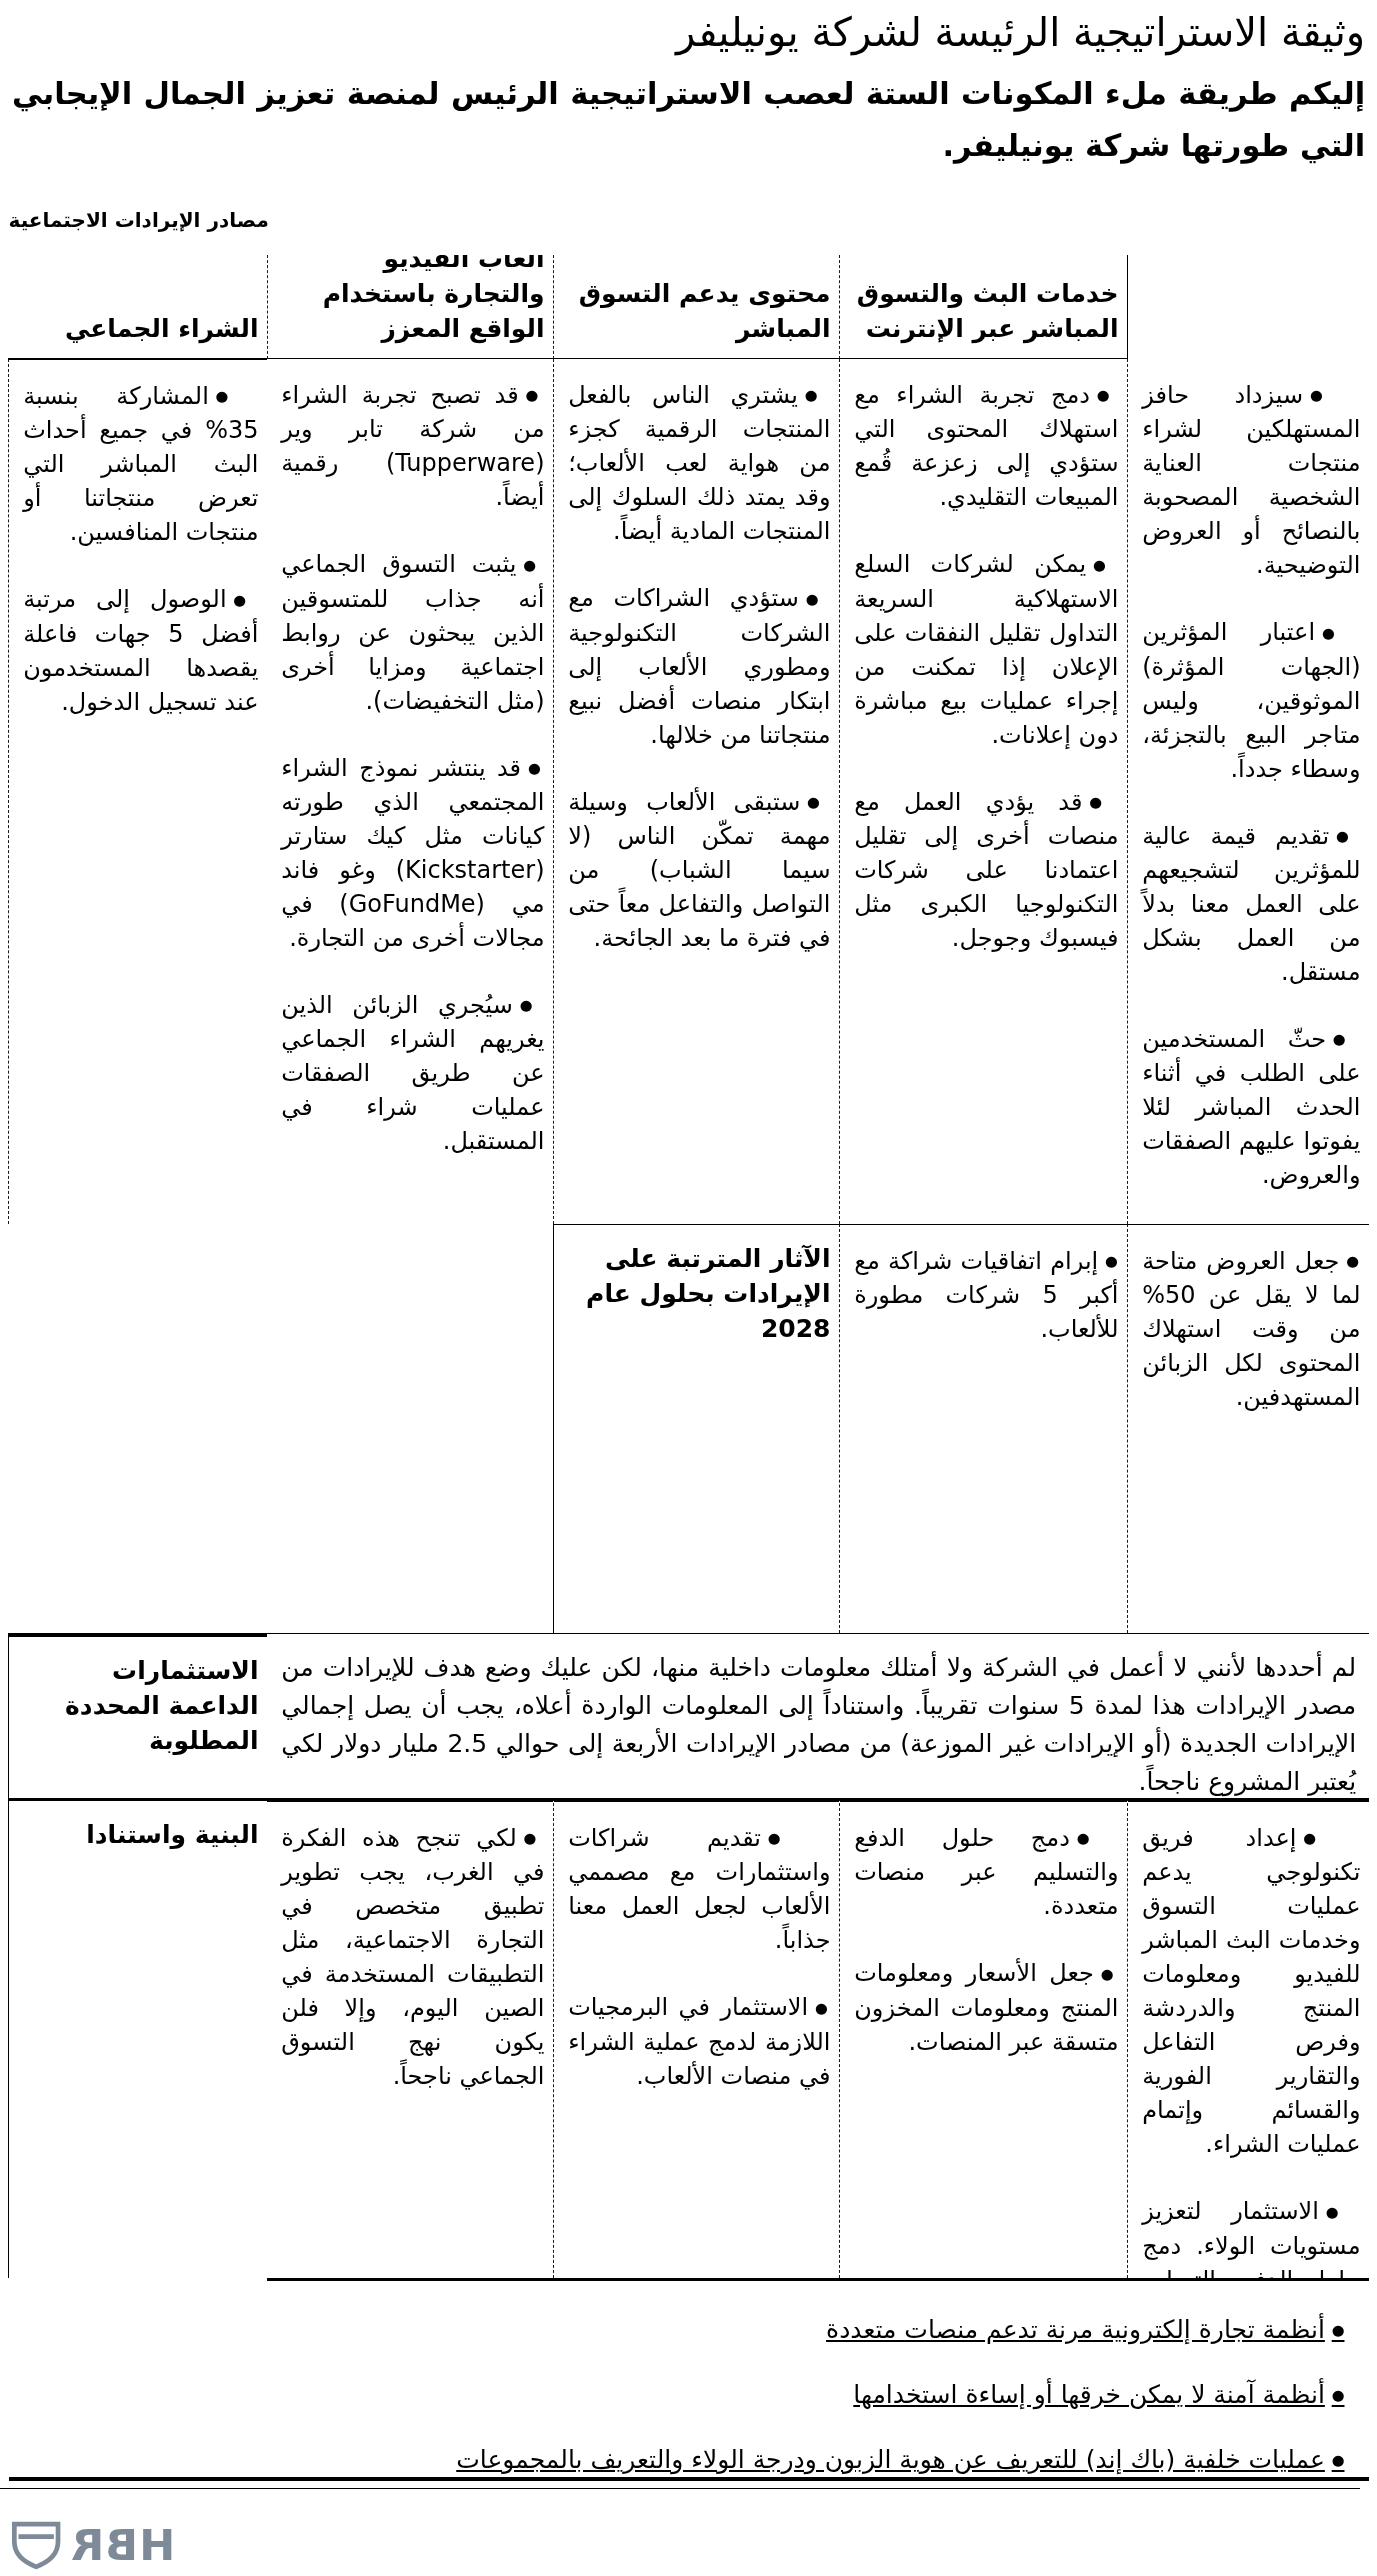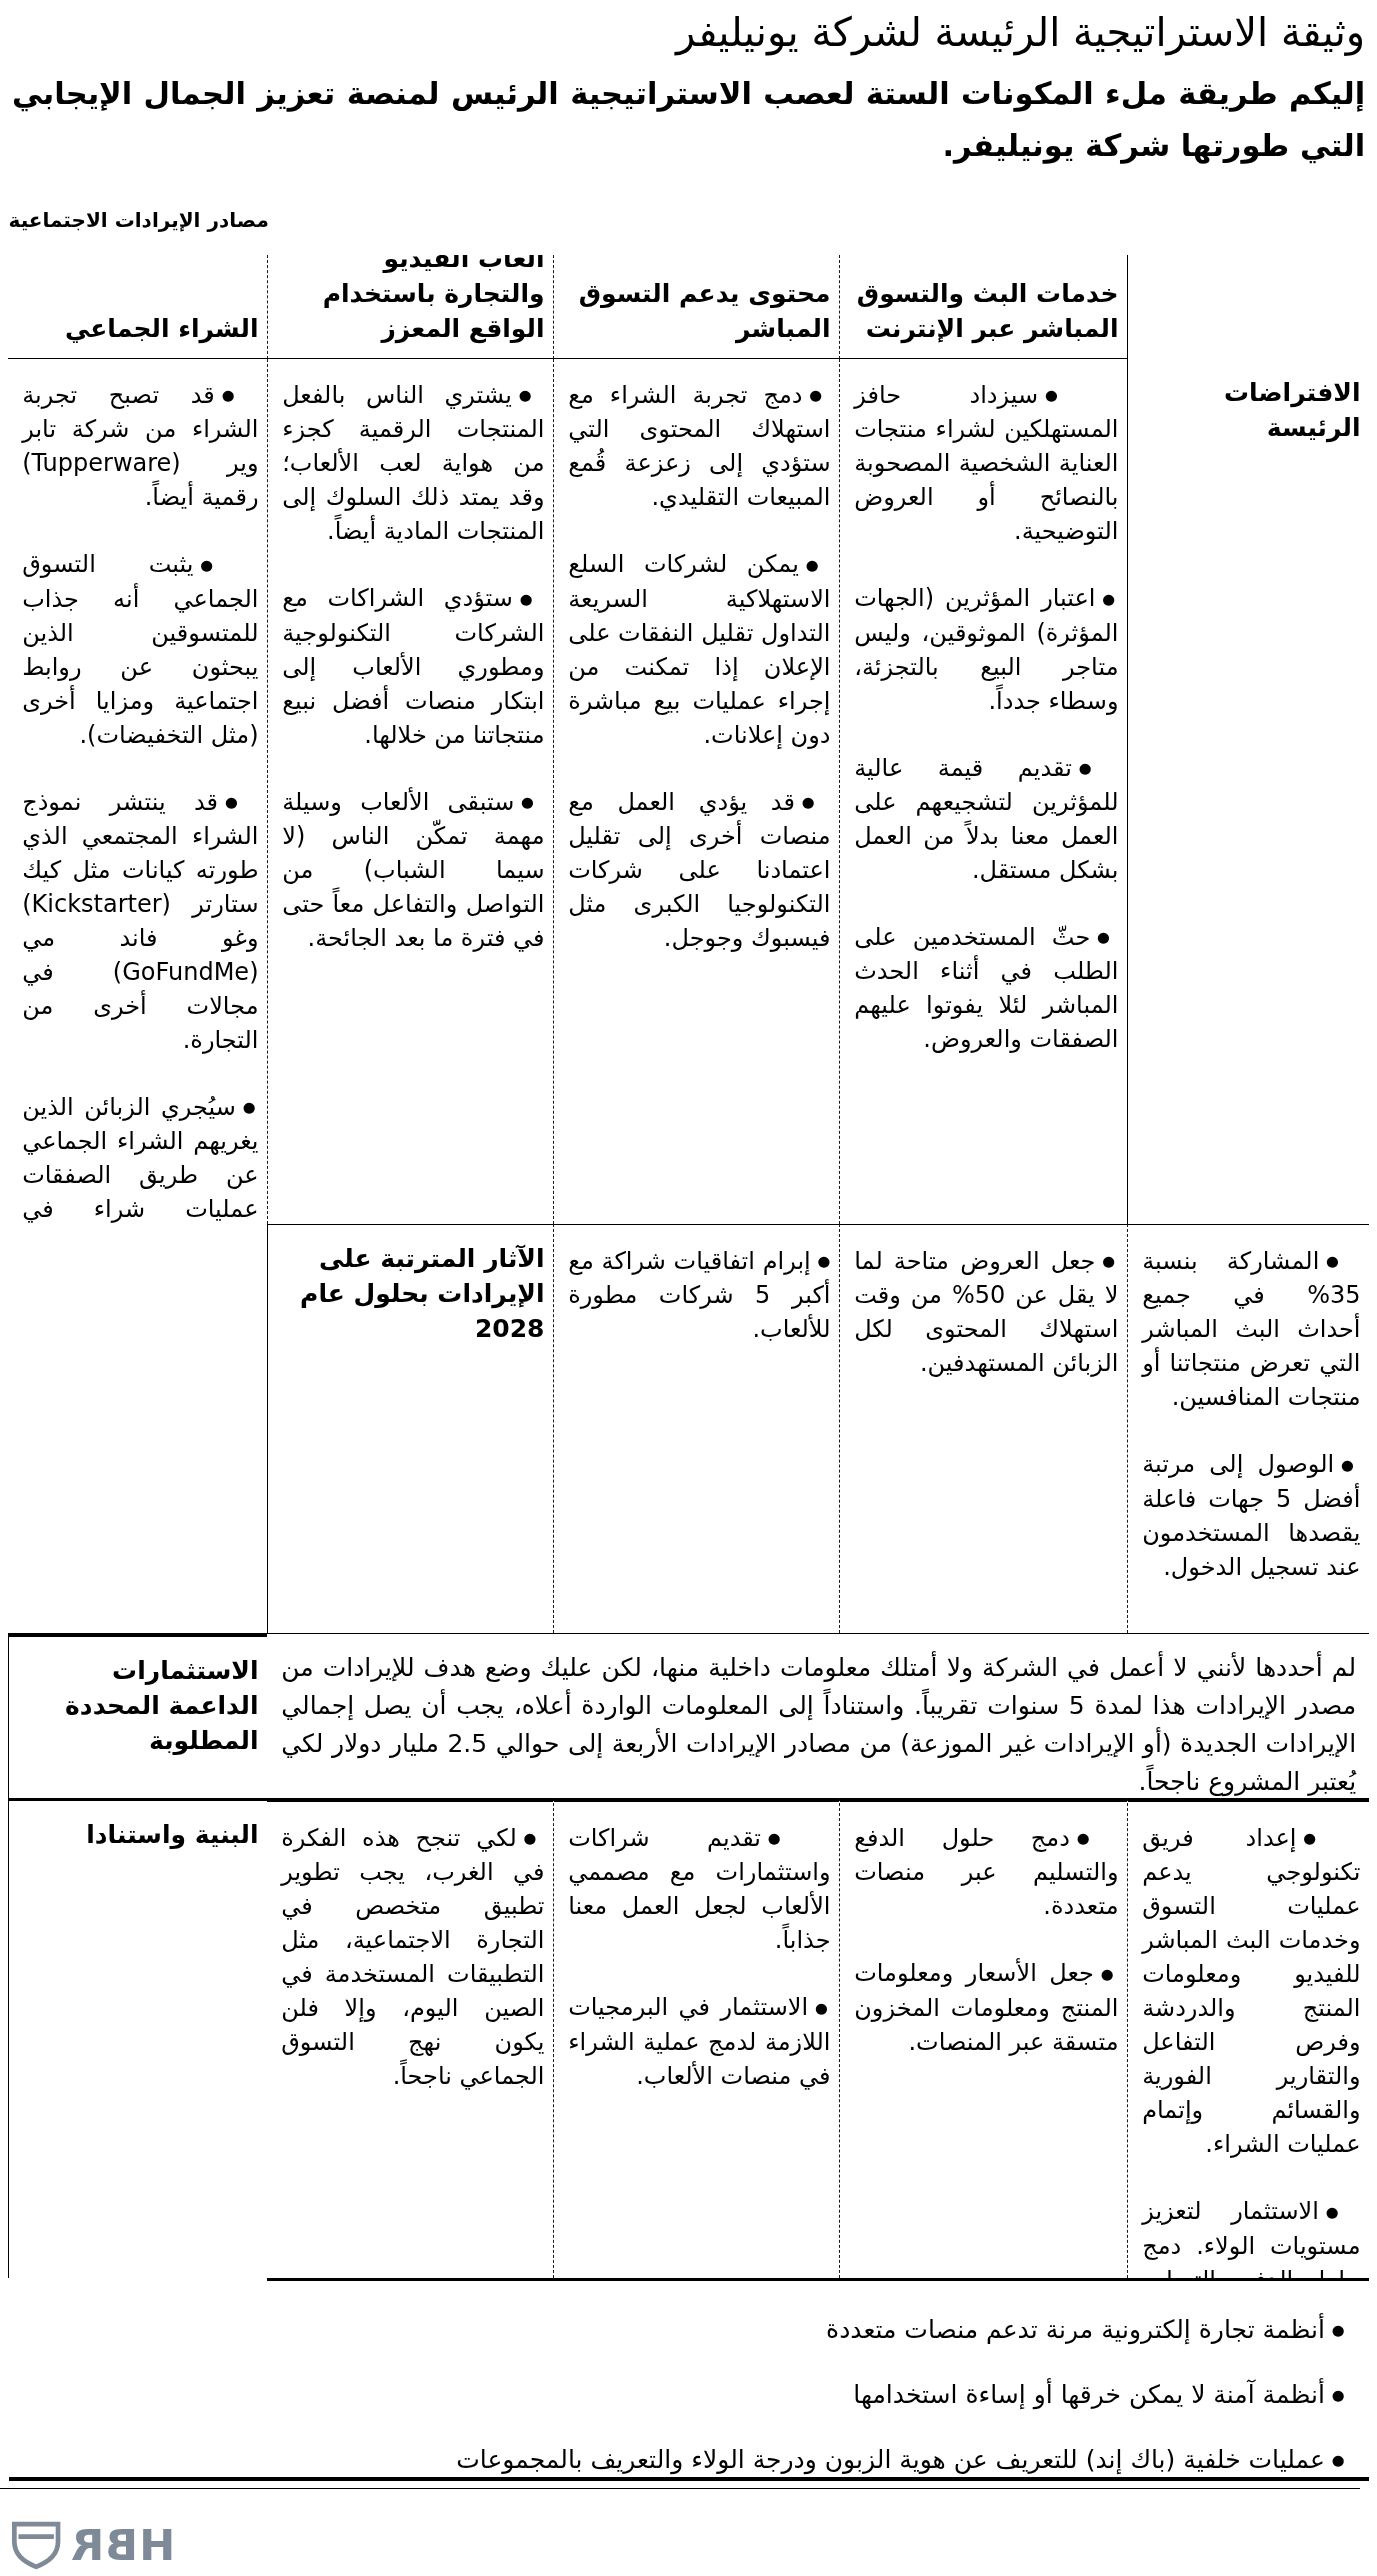--- a/index.html
+++ b/index.html
@@ -78,21 +78,21 @@
   }
   .merged { grid-column: span 4; }
   .impacts-cell {
     padding: 14.7px 12.4px 0 14.7px;
     font-size: 25px; line-height: 38px;
     text-align: justify; text-align-last: right;
   }
   .infra-cell {
     padding: 32px 24px 0 0;
     font-size: 25px; line-height: 34px;
-    text-align: right; text-align-last: right;
+    text-align: right; text-align-last: right; text-decoration: underline;
   }
   .infra-cell .bullet { margin-bottom: 30.5px; }
 
   .table-end-thin {
     width: 1360px; margin: 6.8px 8.5px 0;
     border-top: 1.1px solid #000;
   }
 
   .footer { position: absolute; left: 10.2px; bottom: 4.5px; }
   .hbr-logo {
@@ -118,21 +118,20 @@
   <h2 class="table-title">مصادر الإيرادات الاجتماعية</h2>
 
   <div class="strategy-grid">
 
     <div class="cell hdr-cell label-cell"></div>
     <div class="cell hdr-cell content dash-left">خدمات البث والتسوق المباشر عبر الإنترنت</div>
     <div class="cell hdr-cell content dash-left">محتوى يدعم التسوق المباشر</div>
     <div class="cell hdr-cell content dash-left">ألعاب الفيديو والتجارة باستخدام الواقع المعزز</div>
     <div class="cell hdr-cell content">الشراء الجماعي</div>
 
-    <div class="cell label-cell">الافتراضات الرئيسة</div>
     <div class="cell content-cell dash-left">
       <p class="bullet">سيزداد حافز المستهلكين لشراء منتجات العناية الشخصية المصحوبة بالنصائح أو العروض التوضيحية.</p>
       <p class="bullet">اعتبار المؤثرين (الجهات المؤثرة) الموثوقين، وليس متاجر البيع بالتجزئة، وسطاء جدداً.</p>
       <p class="bullet">تقديم قيمة عالية للمؤثرين لتشجيعهم على العمل معنا بدلاً من العمل بشكل مستقل.</p>
       <p class="bullet">حثّ المستخدمين على الطلب في أثناء الحدث المباشر لئلا يفوتوا عليهم الصفقات والعروض.</p>
     </div>
     <div class="cell content-cell dash-left">
       <p class="bullet">دمج تجربة الشراء مع استهلاك المحتوى التي ستؤدي إلى زعزعة قُمع المبيعات التقليدي.</p>
       <p class="bullet">يمكن لشركات السلع الاستهلاكية السريعة التداول تقليل النفقات على الإعلان إذا تمكنت من إجراء عمليات بيع مباشرة دون إعلانات.</p>
       <p class="bullet">قد يؤدي العمل مع منصات أخرى إلى تقليل اعتمادنا على شركات التكنولوجيا الكبرى مثل فيسبوك وجوجل.</p>

